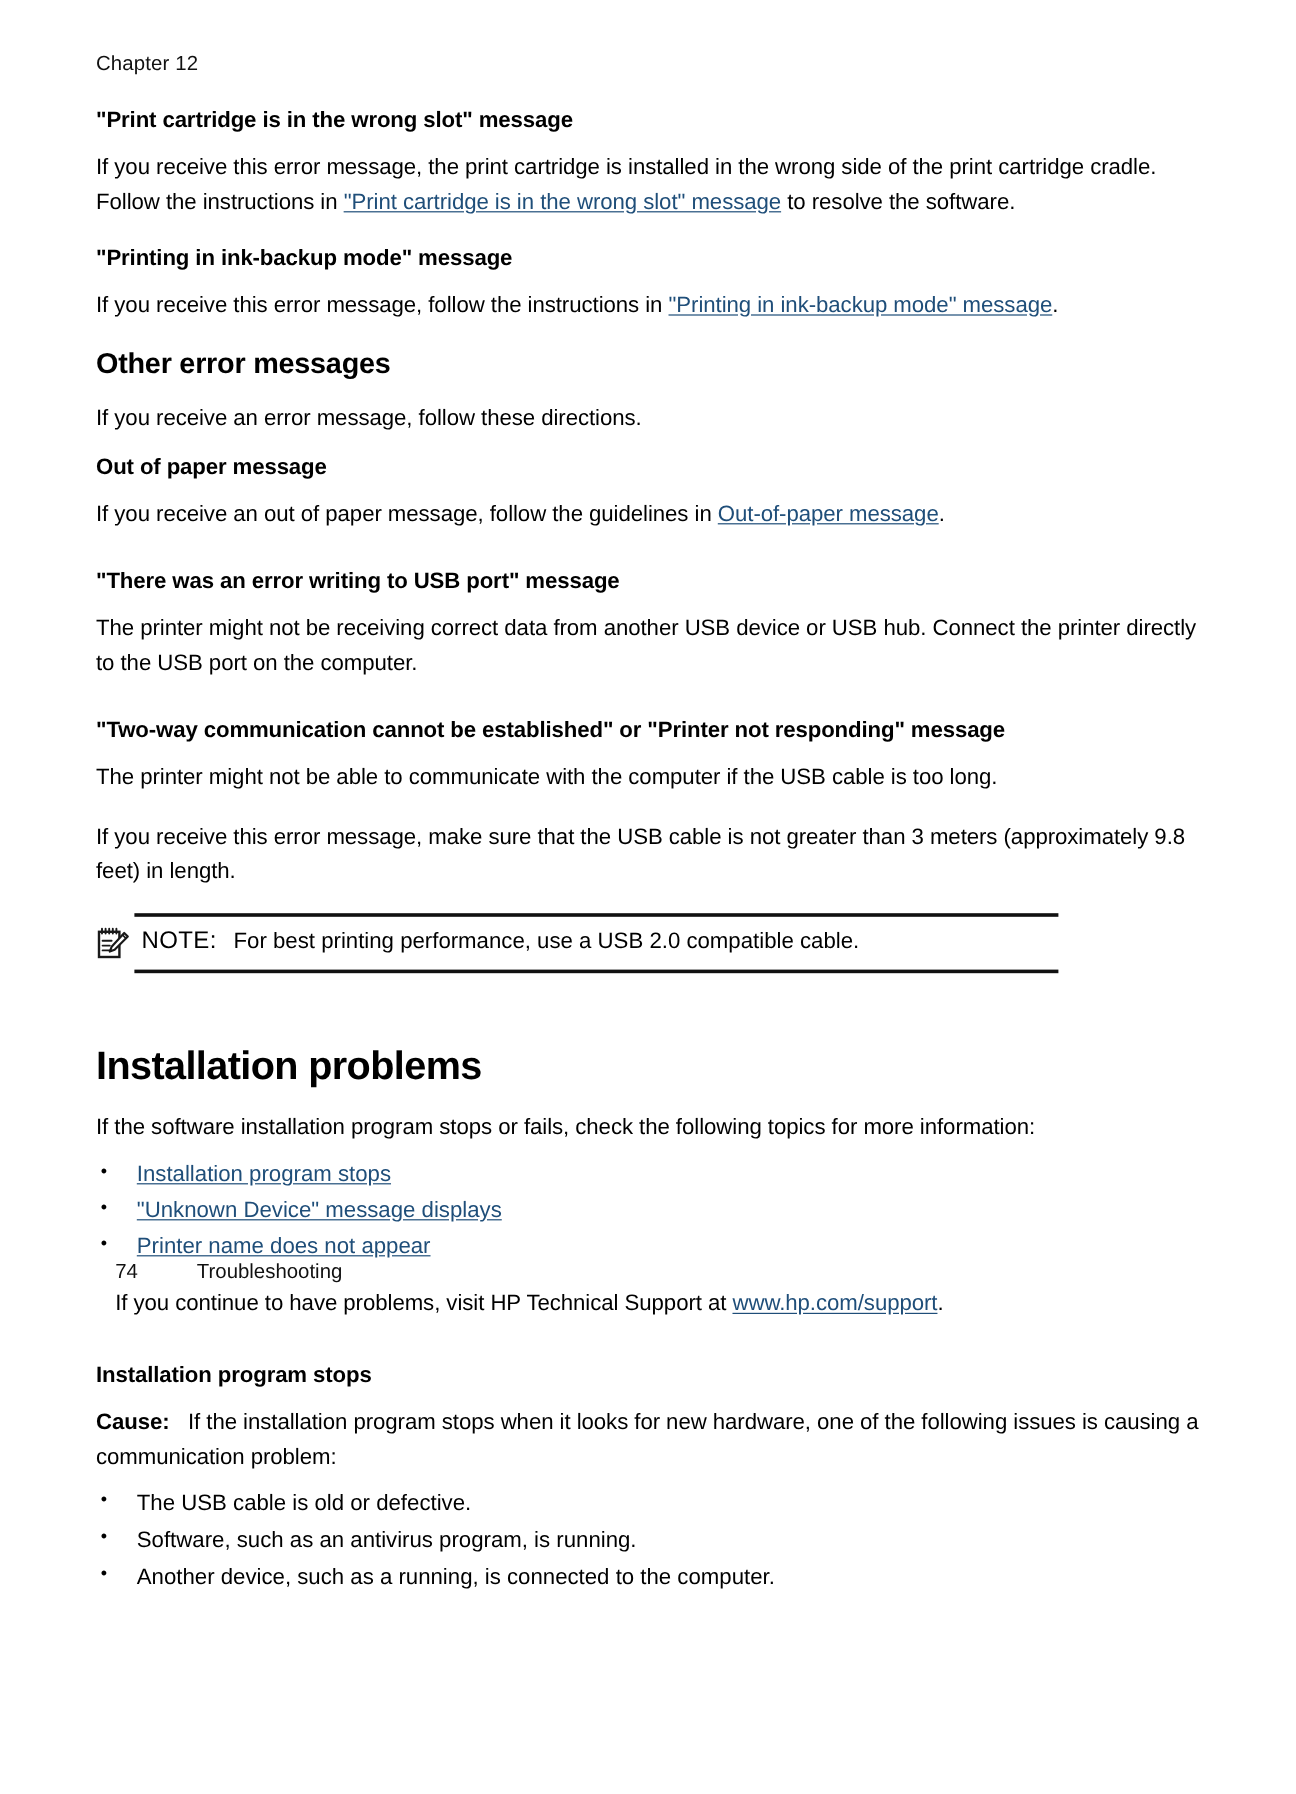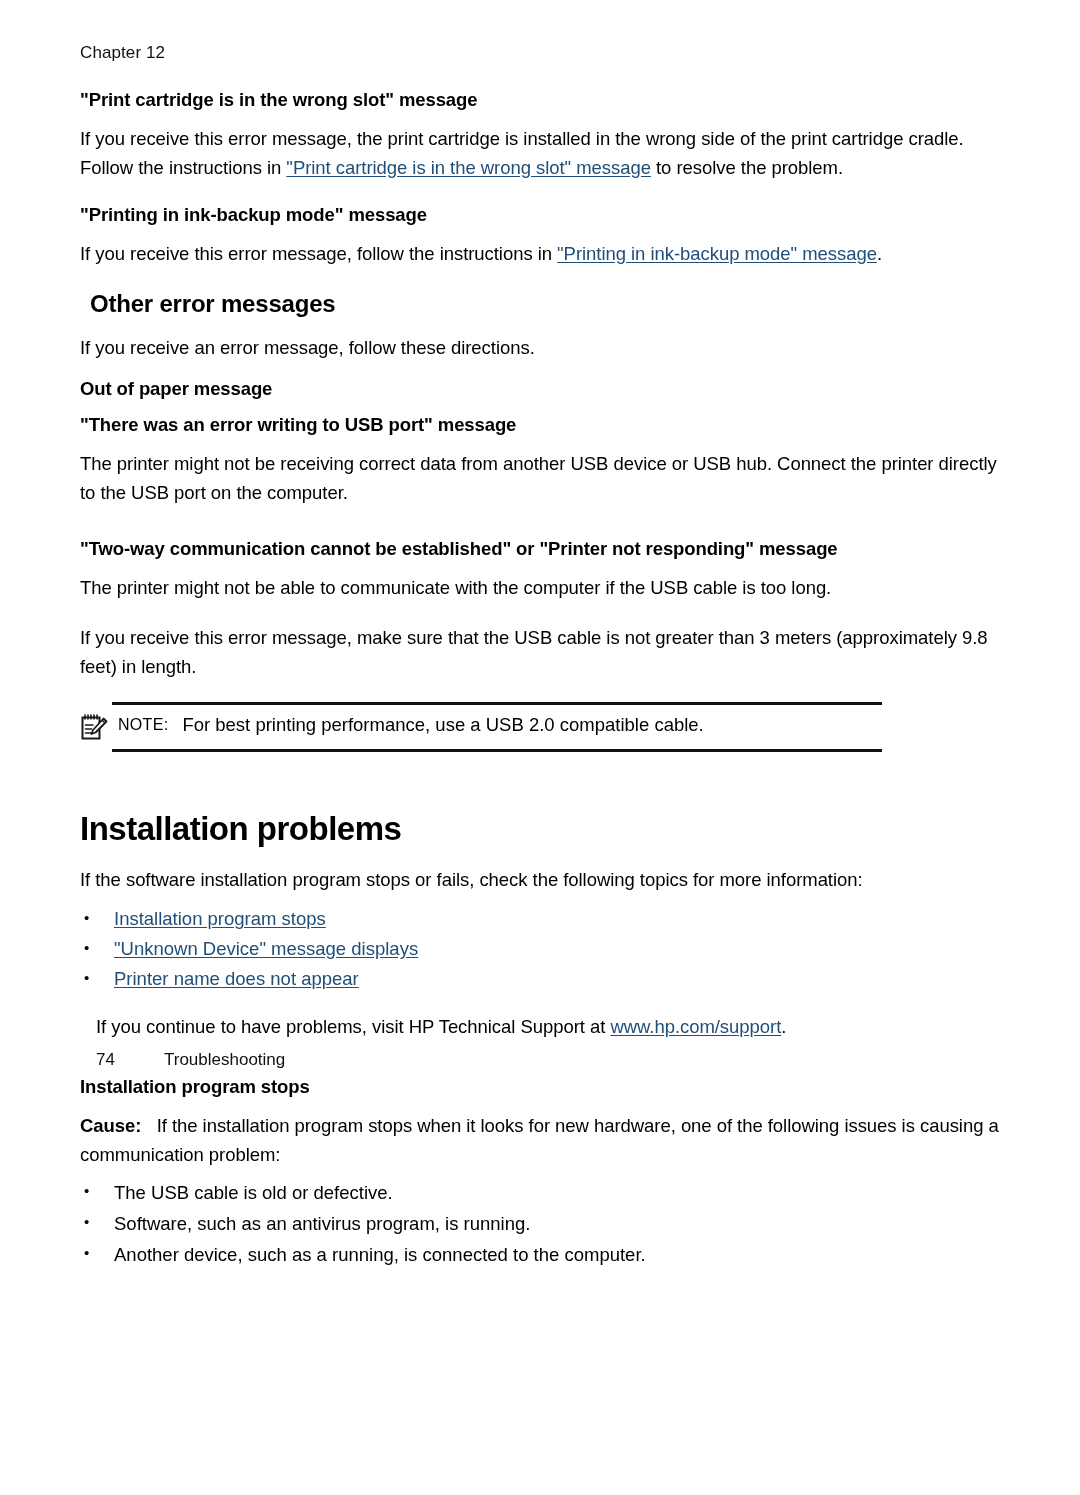--- a/index.html
+++ b/index.html
@@ -49,21 +49,21 @@
     font-weight: bold;
     line-height: 24px;
     margin: 0 0 12px 0;
     letter-spacing: -0.1px;
   }
 
   h2.section-head {
     font-size: 24px;
     font-weight: bold;
     line-height: 30px;
-    margin: 0 0 14px 10px;
+    margin: 0 0 14px 0;
     letter-spacing: -0.2px;
   }
 
   h1.chapter-head {
     font-size: 33px;
     font-weight: bold;
     line-height: 40px;
     margin: 0 0 16px 0;
     letter-spacing: -0.5px;
   }
@@ -127,21 +127,21 @@
     padding: 7px 0 8px 0;
   }
   .note .note-icon {
     width: 30px;
     height: 28px;
     flex: 0 0 30px;
     margin-right: 8px;
     margin-top: 1px;
   }
   .note .note-label {
-    font-size: 16px;
+    font-size: 20px;
     font-weight: normal;
     line-height: 26px;
     letter-spacing: 0.3px;
     margin-right: 14px;
     white-space: nowrap;
   }
   .note .note-text {
     font-size: 18.5px;
     line-height: 26px;
   }
@@ -161,29 +161,30 @@
 </head>
 <body>
 
 <div class="page">
 
   <div class="chapter-header">Chapter 12</div>
 
   <div class="content">
 
     <h3 class="sub-head indent-1">"Print cartridge is in the wrong slot" message</h3>
-    <p class="body indent-1"><span>If you receive this error message, the print cartridge is installed in the wrong side of the print cartridge cradle. Follow the instructions in </span><a class="doclink" href="#">"Print cartridge is in the wrong slot" message</a><span> to resolve the problem.</span></p>
+    <p class="body indent-1"><span>If you receive this error message, the print cartridge is installed in the wrong side of the print cartridge cradle. Follow the instructions in </span><a class="doclink" href="#">"Print cartridge is in the wrong slot" message</a><span> to resolve the software.</span></p>
 
     <h3 class="sub-head indent-1">"Printing in ink-backup mode" message</h3>
     <p class="body indent-1"><span>If you receive this error message, follow the instructions in </span><a class="doclink" href="#">"Printing in ink-backup mode" message</a><span>.</span></p>
 
     <h2 class="section-head">Other error messages</h2>
     <p class="body indent-1" style="margin-bottom:15px;">If you receive an error message, follow these directions.</p>
 
     <h3 class="sub-head indent-1">Out of paper message</h3>
+    <p class="body indent-1" style="margin-bottom:30px;"><span>If you receive an out of paper message, follow the guidelines in </span><a class="doclink" href="#">Out-of-paper message</a><span>.</span></p>
 
     <h3 class="sub-head indent-1">"There was an error writing to USB port" message</h3>
     <p class="body indent-1" style="margin-bottom:30px;">The printer might not be receiving correct data from another USB device or USB hub. Connect the printer directly to the USB port on the computer.</p>
 
     <h3 class="sub-head indent-1">"Two-way communication cannot be established" or "Printer not responding" message</h3>
     <p class="body indent-1">The printer might not be able to communicate with the computer if the USB cable is too long.</p>
     <p class="body indent-1" style="">If you receive this error message, make sure that the USB cable is not greater than 3 meters (approximately 9.8 feet) in length.</p>
 
     <div class="note indent-1">
       <div class="rule top"></div>

